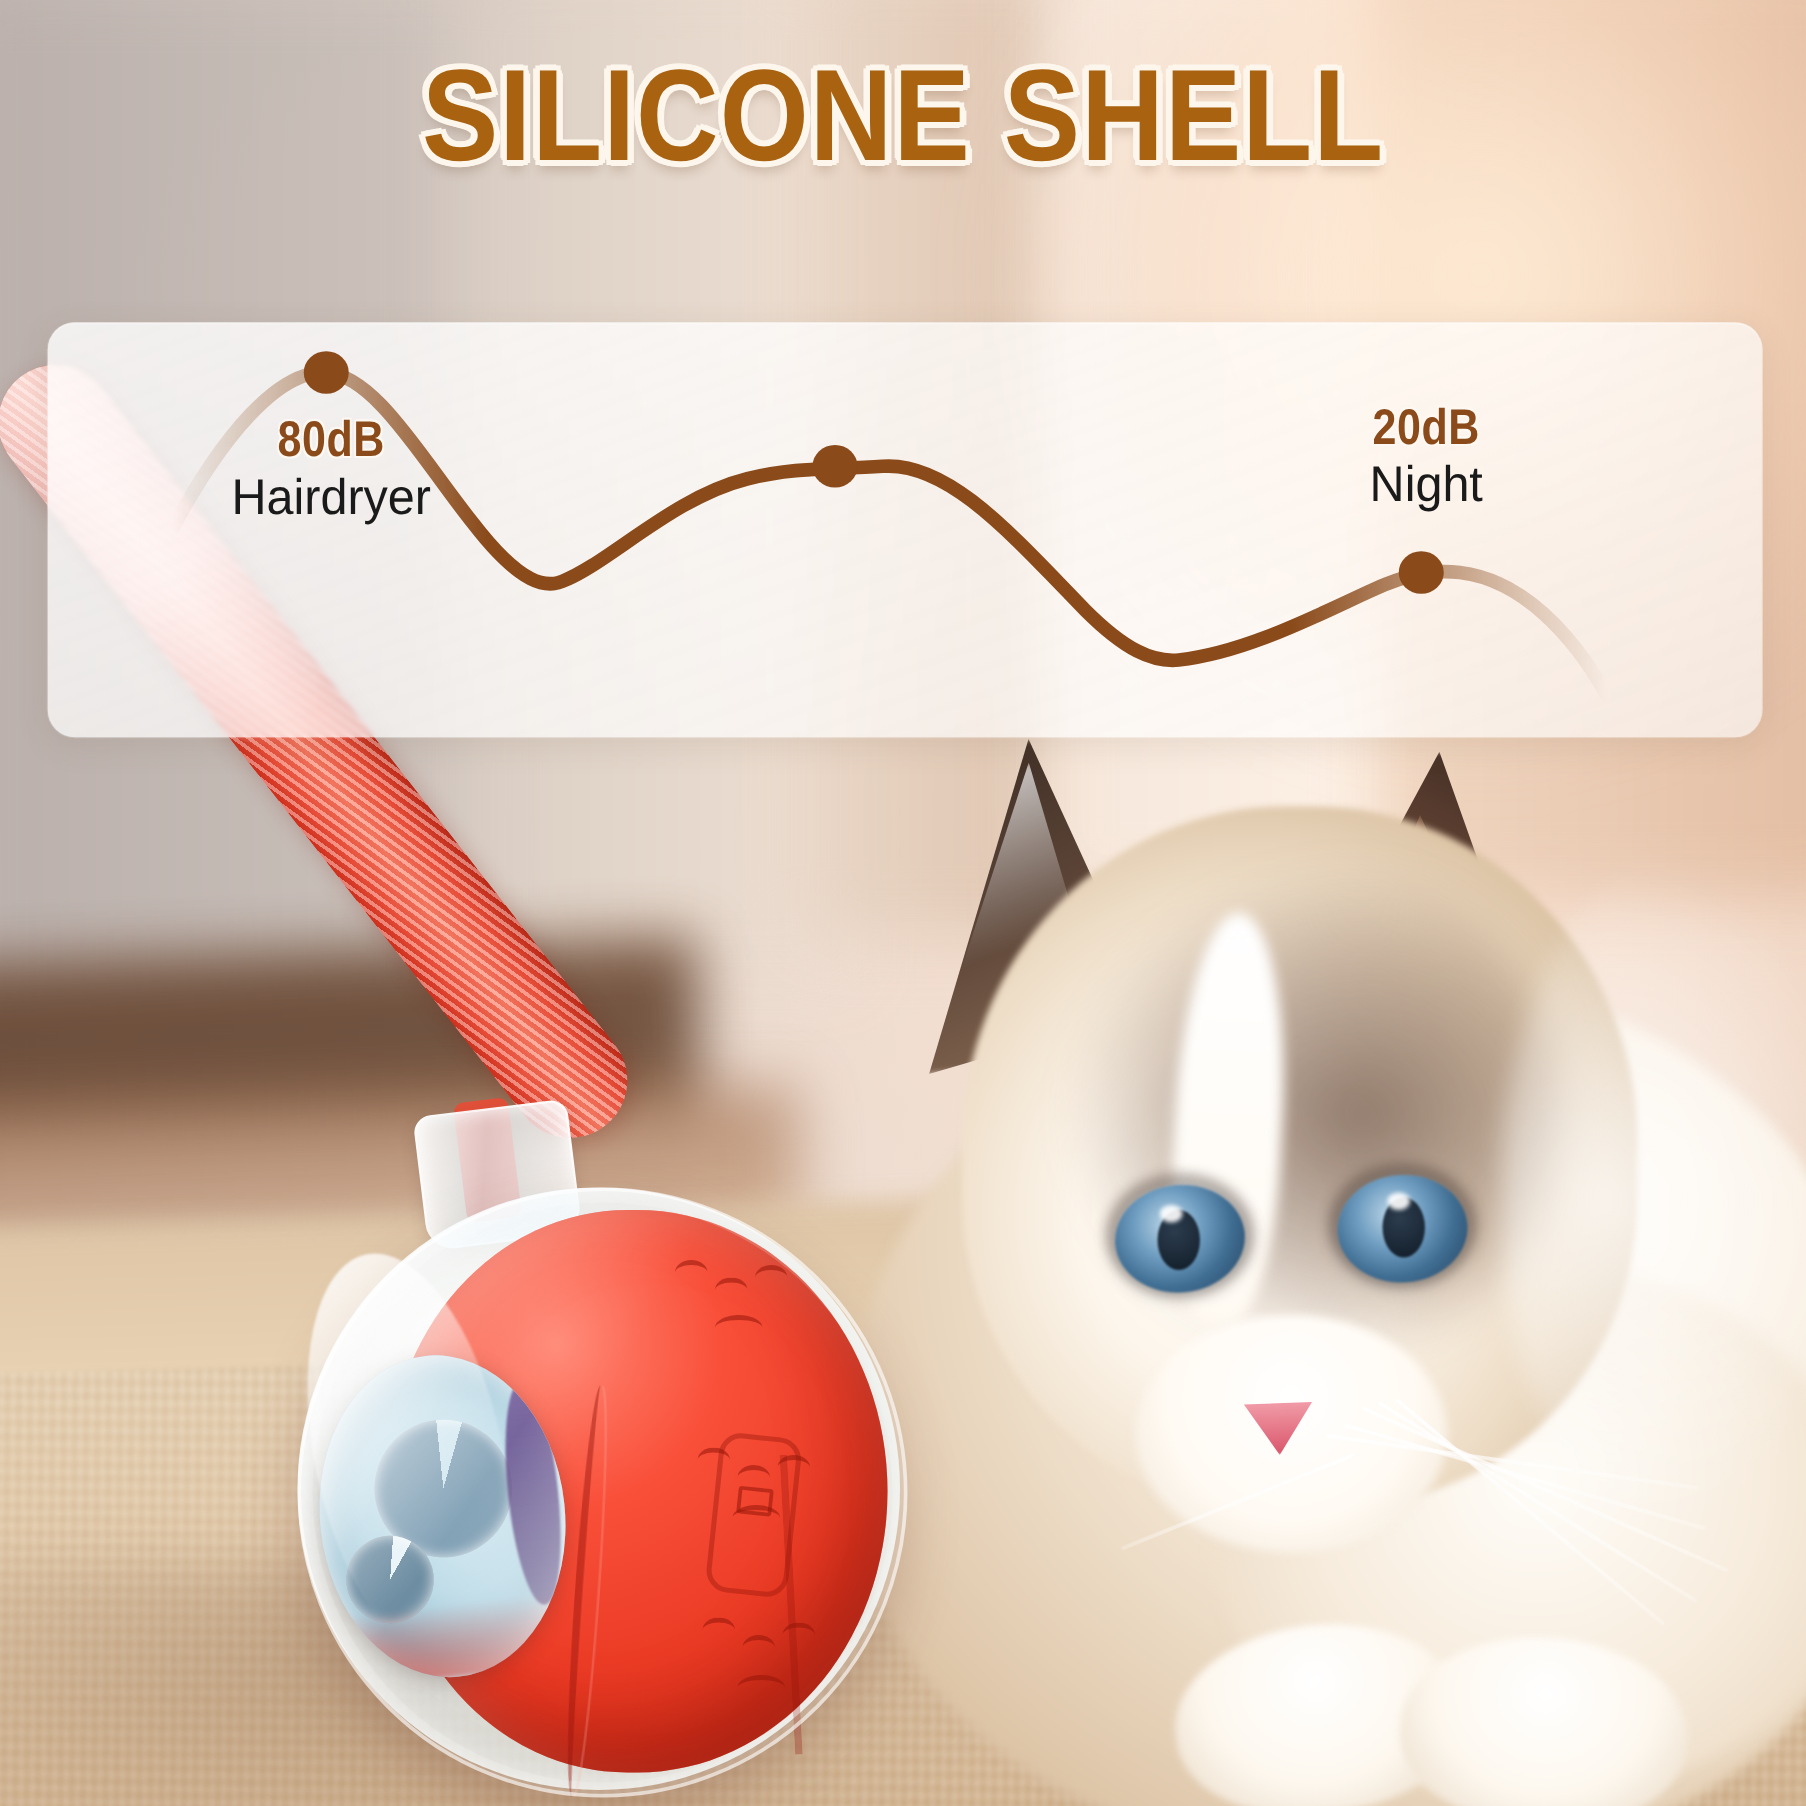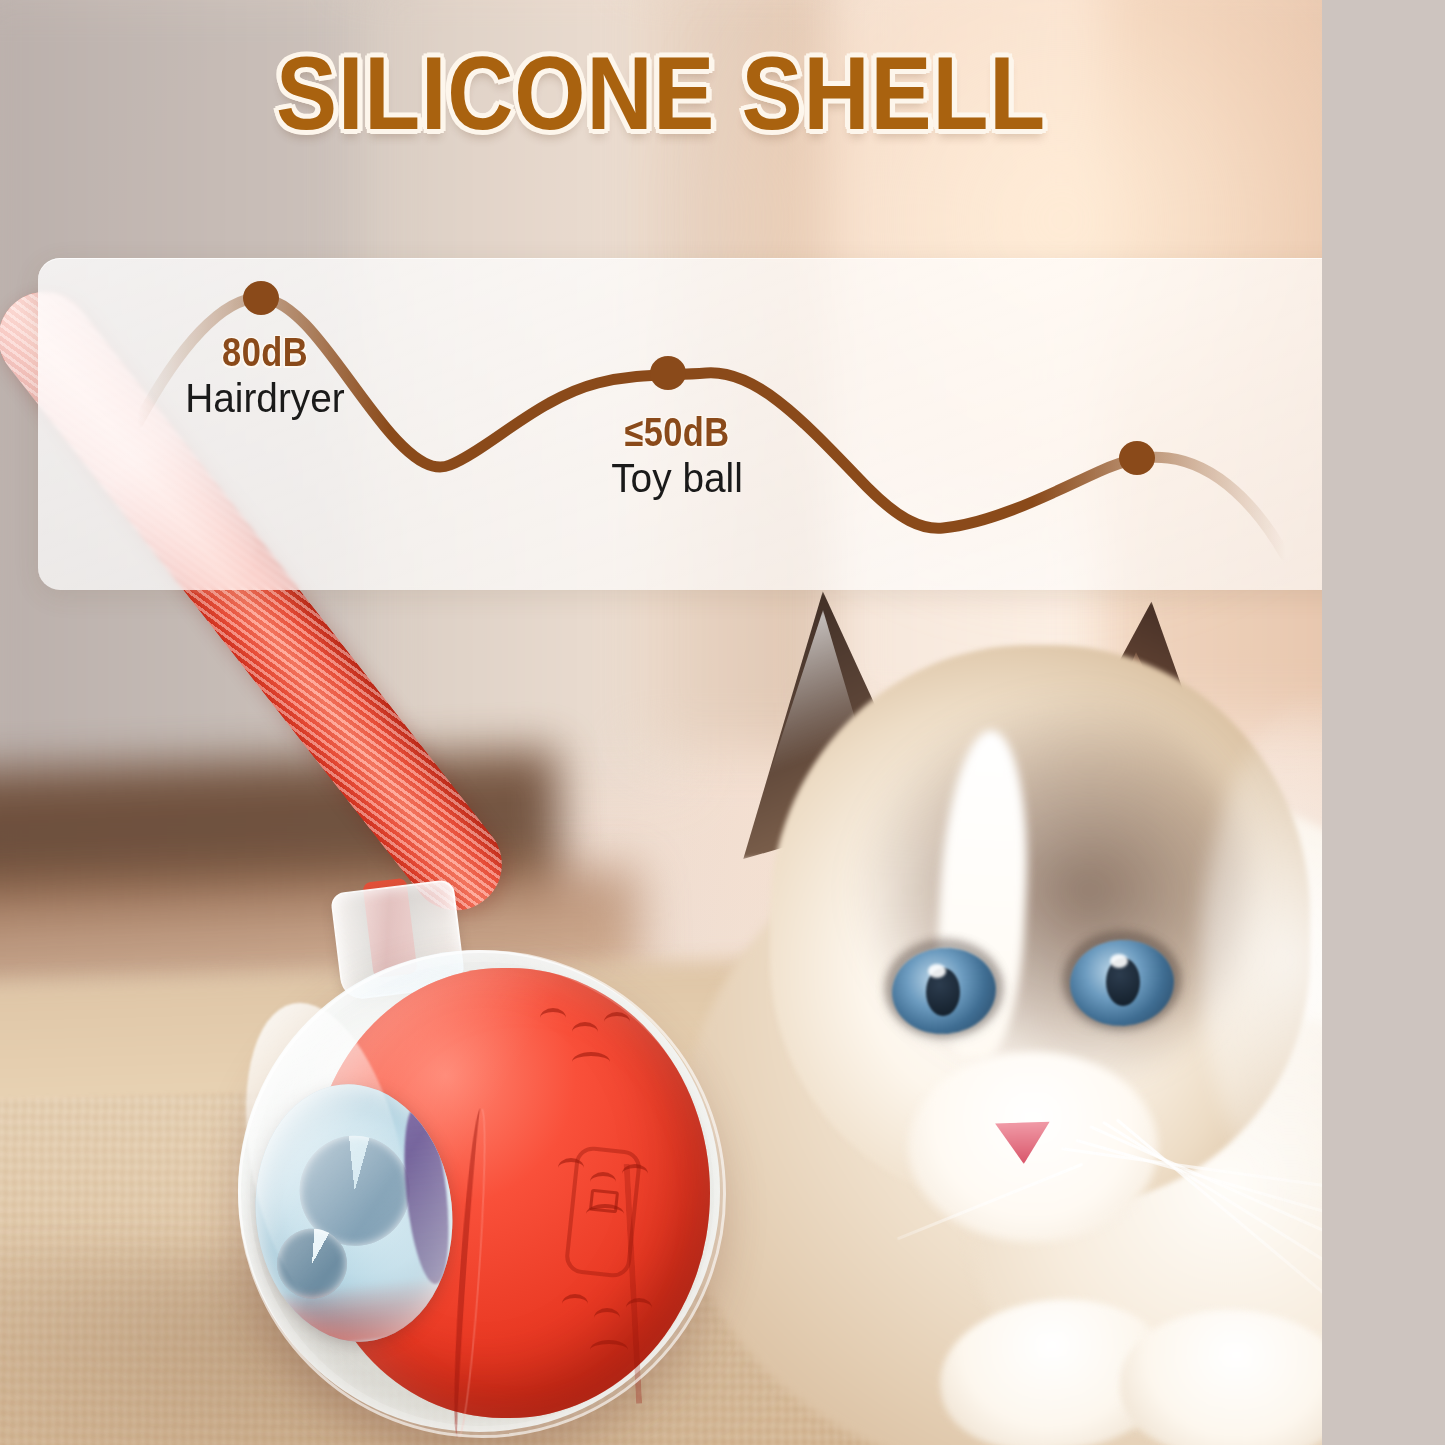--- a/index.html
+++ b/index.html
@@ -2,21 +2,21 @@
 <html><head>
 <meta charset="utf-8">
 <title>Silicone Shell — Product Feature</title>
 <style>
   html,body{margin:0;padding:0;}
   body{
     width:1445px;height:1445px;overflow:hidden;
     font-family:"Liberation Sans", sans-serif;
     background:#cdc4bf;
   }
-  #stage{position:relative;width:1322px;height:1445px;overflow:hidden;}
+  #stage{position:relative;width:1445px;height:1445px;overflow:hidden;}
 
   
   .bg-base{position:absolute;inset:0;
     background:
       radial-gradient(120% 90% at 78% 18%, rgba(255,238,225,.95) 0%, rgba(248,223,206,.55) 38%, rgba(0,0,0,0) 70%),
       linear-gradient(100deg,#c6bcb7 0%, #cfc6c0 18%, #ddd2ca 33%, #eadbd0 48%, #f3e2d5 62%, #f7e6d9 78%, #e8cdb9 100%);
   }
   
   .bg-band{position:absolute;filter:blur(26px);}
   .band-a{left:-40px;top:-20px;width:460px;height:900px;
@@ -339,18 +339,18 @@
              C 1090,200 1110,198 1130,200 C 1180,206 1220,250 1247,297" fill="none" stroke="url(#fadeL)" stroke-width="11" stroke-linecap="round"></path>
     <ellipse cx="223" cy="40" rx="18" ry="17" fill="#8a4a1a"></ellipse>
     <ellipse cx="630" cy="115" rx="18" ry="17" fill="#8a4a1a"></ellipse>
     <ellipse cx="1099" cy="200" rx="18" ry="17" fill="#8a4a1a"></ellipse>
   </svg>
 
   <div class="wlabel lab-1">
     <span class="db">80dB</span>
     <span class="nm">Hairdryer</span>
   </div>
-  <div class="wlabel lab-2">
-    <span class="db">≤50dB</span>
-    <span class="nm">Toy ball</span>
+  <div class="wlabel lab-3">
+    <span class="db">20dB</span>
+    <span class="nm">Night</span>
   </div>
 
 </div>
 
 </body></html>

